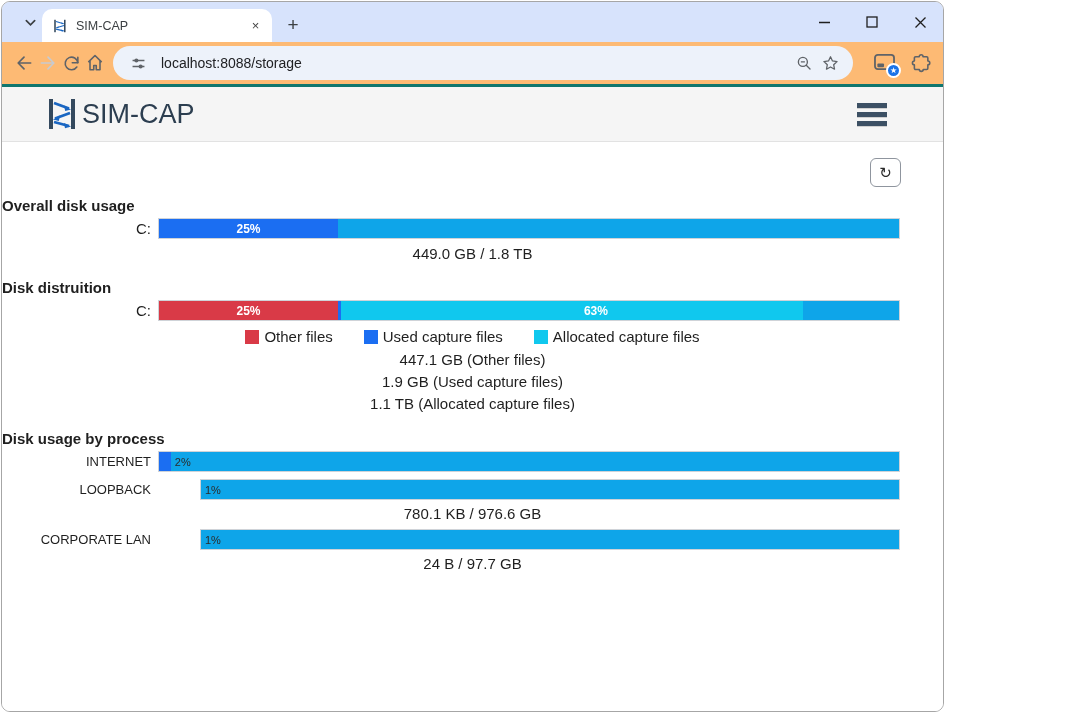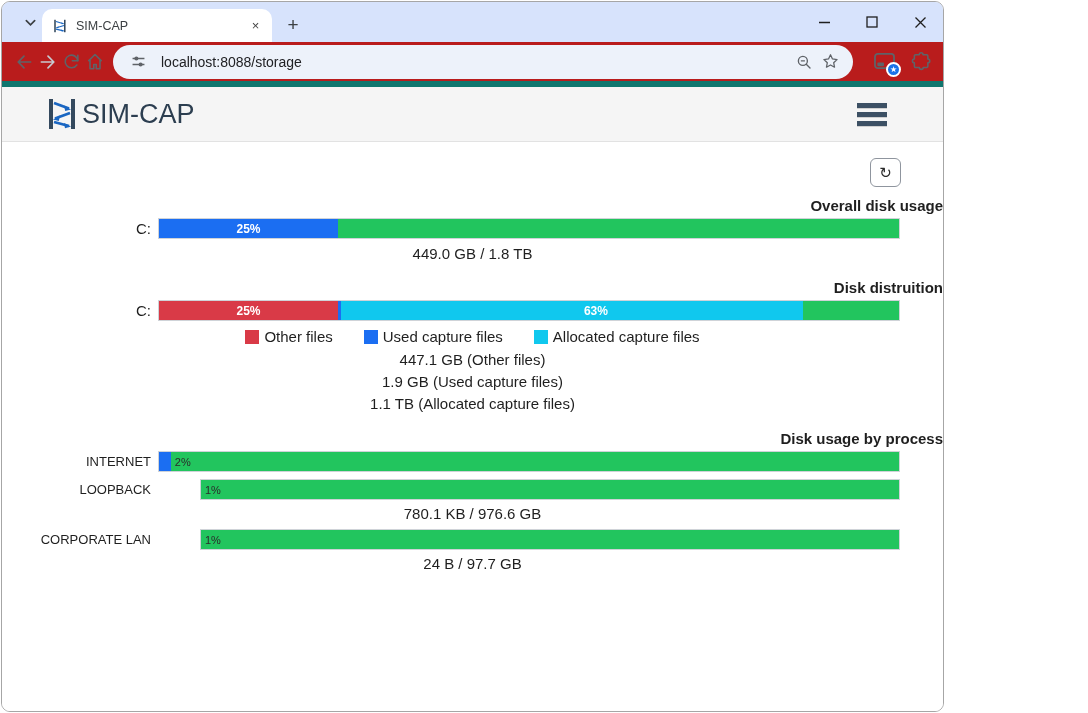--- a/index.html
+++ b/index.html
@@ -11,45 +11,45 @@
   .titlebar { height:40px; background:#d7e3fc; display:flex; align-items:flex-end; position:relative; flex:0 0 auto; }
   .tab-search { position:absolute; left:14px; top:8px; width:28px; height:24px; display:flex; align-items:center; justify-content:center; border-radius:12px; cursor:pointer; }
   .tab { margin-left:40px; width:230px; height:33px; background:#fff; border-radius:10px 10px 0 0; display:flex; align-items:center; padding:0 8px 0 10px; }
   .tab-title { flex:1; font-size:12.5px; color:#3c4043; margin-left:8px; white-space:nowrap; overflow:hidden; }
   .tab-close { width:17px; height:17px; border-radius:50%; display:flex; align-items:center; justify-content:center; font-size:13px; color:#444; cursor:pointer; }
   .new-tab { width:26px; height:26px; margin:0 0 4px 8px; display:flex; align-items:center; justify-content:center; font-size:19px; color:#3c4043; border-radius:50%; cursor:pointer; }
   .win-controls { position:absolute; right:8px; top:0; height:40px; display:flex; align-items:center; gap:18px; }
   .win-btn { width:30px; height:30px; display:flex; align-items:center; justify-content:center; font-size:14px; color:#1f1f1f; cursor:pointer; }
 
   
-  .toolbar { height:45px; background:#b91c1c; display:flex; align-items:center; padding:0 10px; border-bottom:6px solid #0f766e; flex:0 0 auto; }
+  .toolbar { height:45px; background:#fdba74; display:flex; align-items:center; padding:0 10px; border-bottom:3px solid #0f766e; flex:0 0 auto; }
   .nav-btn { width:32px; height:32px; display:flex; align-items:center; justify-content:center; border-radius:50%; margin:0 2px; cursor:pointer; }
   .omnibox { flex:0 0 auto; width:740px; height:34px; background:#edf2fa; border-radius:17px; display:flex; align-items:center; padding:0 10px 0 12px; margin:0 6px; }
   .omni-url { flex:1; font-size:14px; color:#202124; margin-left:10px; white-space:nowrap; overflow:hidden; }
   .omni-ic { width:26px; height:26px; display:flex; align-items:center; justify-content:center; border-radius:50%; cursor:pointer; }
   .right-cluster { display:flex; align-items:center; margin-left:14px; gap:14px; }
   .sep { width:1px; height:20px; background:#c8d3e8; }
   .avatar { width:28px; height:28px; border-radius:50%; background:radial-gradient(circle at 50% 38%, #caa588 0 30%, #6b4a38 31% 55%, #2f2a28 56% 100%); border:1px solid #d0d0d0; cursor:pointer; }
   .badge { position:absolute; right:-5px; bottom:-5px; width:15px; height:15px; border-radius:50%; background:#1a73e8; color:#fff; font-size:8px; display:flex; align-items:center; justify-content:center; border:2px solid #fff; }
 
   
   .app-header { height:55px; background:#f5f5f5; border-bottom:1px solid #e2e2e2; display:flex; align-items:center; padding:0 52px 0 42px; flex:0 0 auto; }
   .brand { display:flex; align-items:center; gap:2px; }
   .brand-text { font-size:27px; font-weight:500; color:#2c3e50; letter-spacing:0; }
   .hamburger { margin-left:auto; display:flex; flex-direction:column; gap:4px; cursor:pointer; padding:4px; }
   .hamburger span { display:block; width:30px; height:5px; background:#3c5064; box-shadow:0 1px 0 rgba(0,0,0,.15); }
 
   
   .content { flex:1; background:#fff; position:relative; overflow:hidden; }
   .refresh-btn { position:absolute; top:16px; right:42px; width:31px; height:29px; background:#fff; border:1px solid #8f959e; border-radius:6px; display:flex; align-items:center; justify-content:center; font-size:15px; color:#2b2b2b; cursor:pointer; }
-  .sec-title { text-align:right; font-size:15px; font-weight:bold; color:#1f1f1f; }
+  .sec-title { text-align:left; font-size:15px; font-weight:bold; color:#1f1f1f; }
   .bar-row { display:flex; align-items:center; margin-right:43px; }
   .bar-label { width:156px; padding-right:7px; text-align:right; font-size:15px; color:#1f1f1f; flex:0 0 auto; }
   .proc-label { font-size:13px; }
-  .track { flex:1; height:21px; background:#22c55e; border:1px solid #cfd3d8; display:flex; overflow:hidden; }
+  .track { flex:1; height:21px; background:#0ea5e9; border:1px solid #cfd3d8; display:flex; overflow:hidden; }
   .fill { height:100%; display:flex; align-items:center; justify-content:center; font-size:12px; font-weight:bold; color:#fff; }
   .pct-dark { font-size:11px; color:#2b2b2b; align-self:center; margin-left:4px; white-space:nowrap; }
   .caption { text-align:center; font-size:15px; color:#1f1f1f; }
   .legend { display:flex; justify-content:center; align-items:center; gap:31px; margin-top:7px; }
   .legend-item { display:flex; align-items:center; gap:5px; font-size:15px; color:#1f1f1f; }
   .swatch { width:14px; height:14px; flex:0 0 auto; }
 
   .mt55{margin-top:55px;} .mt17{margin-top:17px;} .mt18{margin-top:18px;}
   .mt4{margin-top:4px;} .mt5{margin-top:5px;} .mt6{margin-top:6px;} .mt7{margin-top:7px;gap:42px;}
   svg { display:block; }

